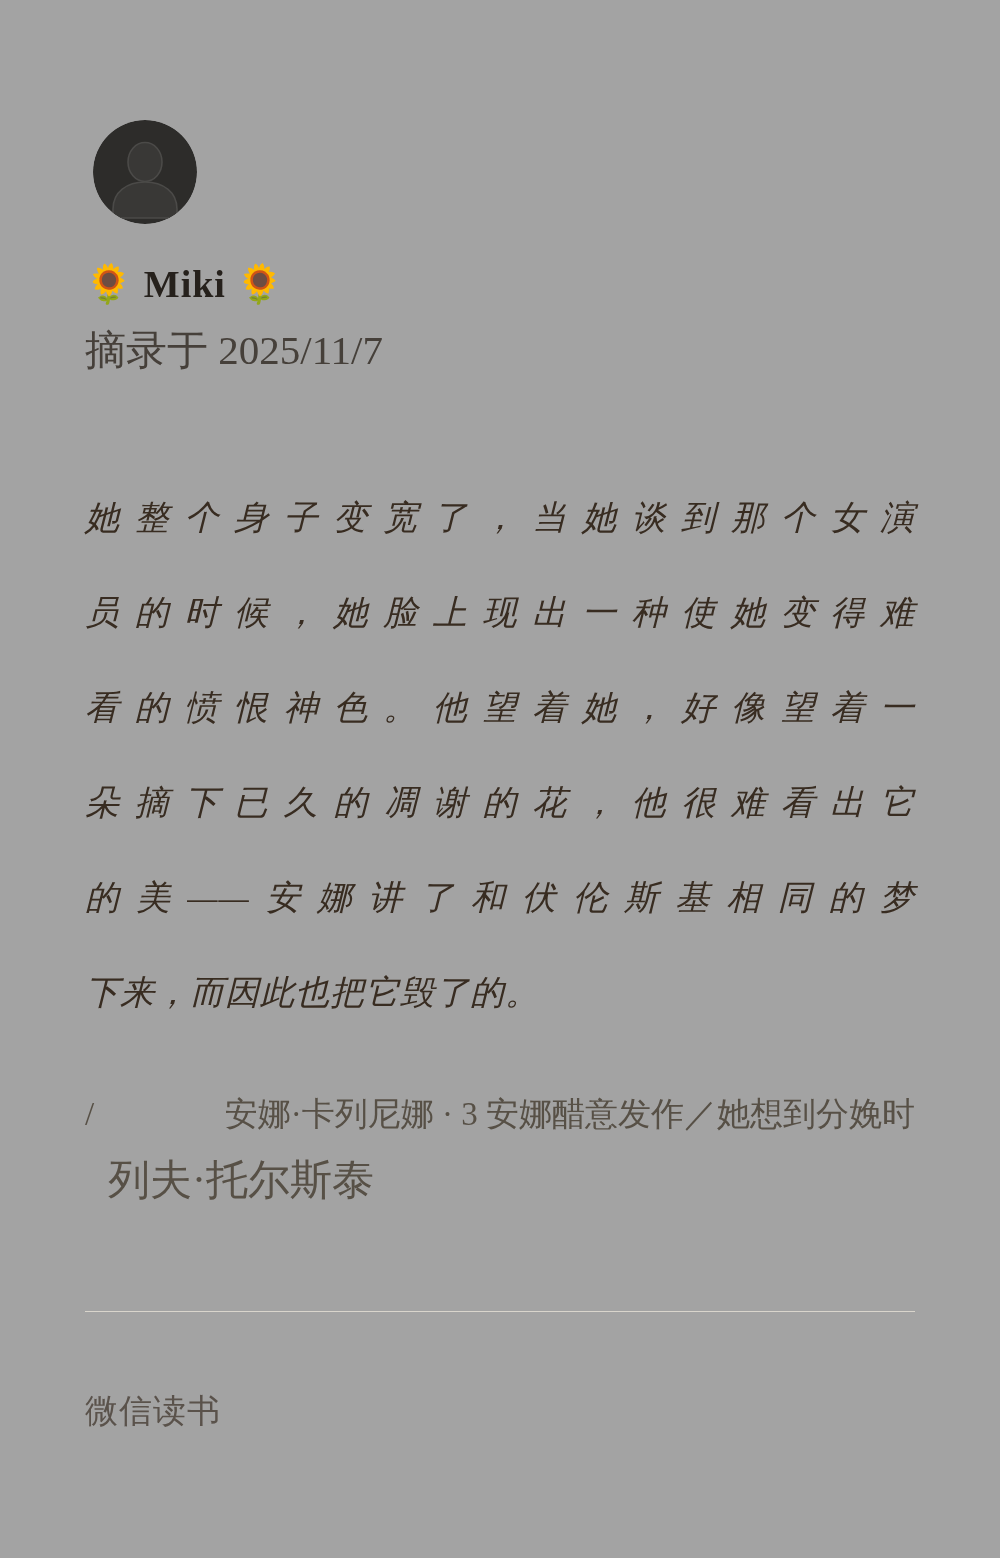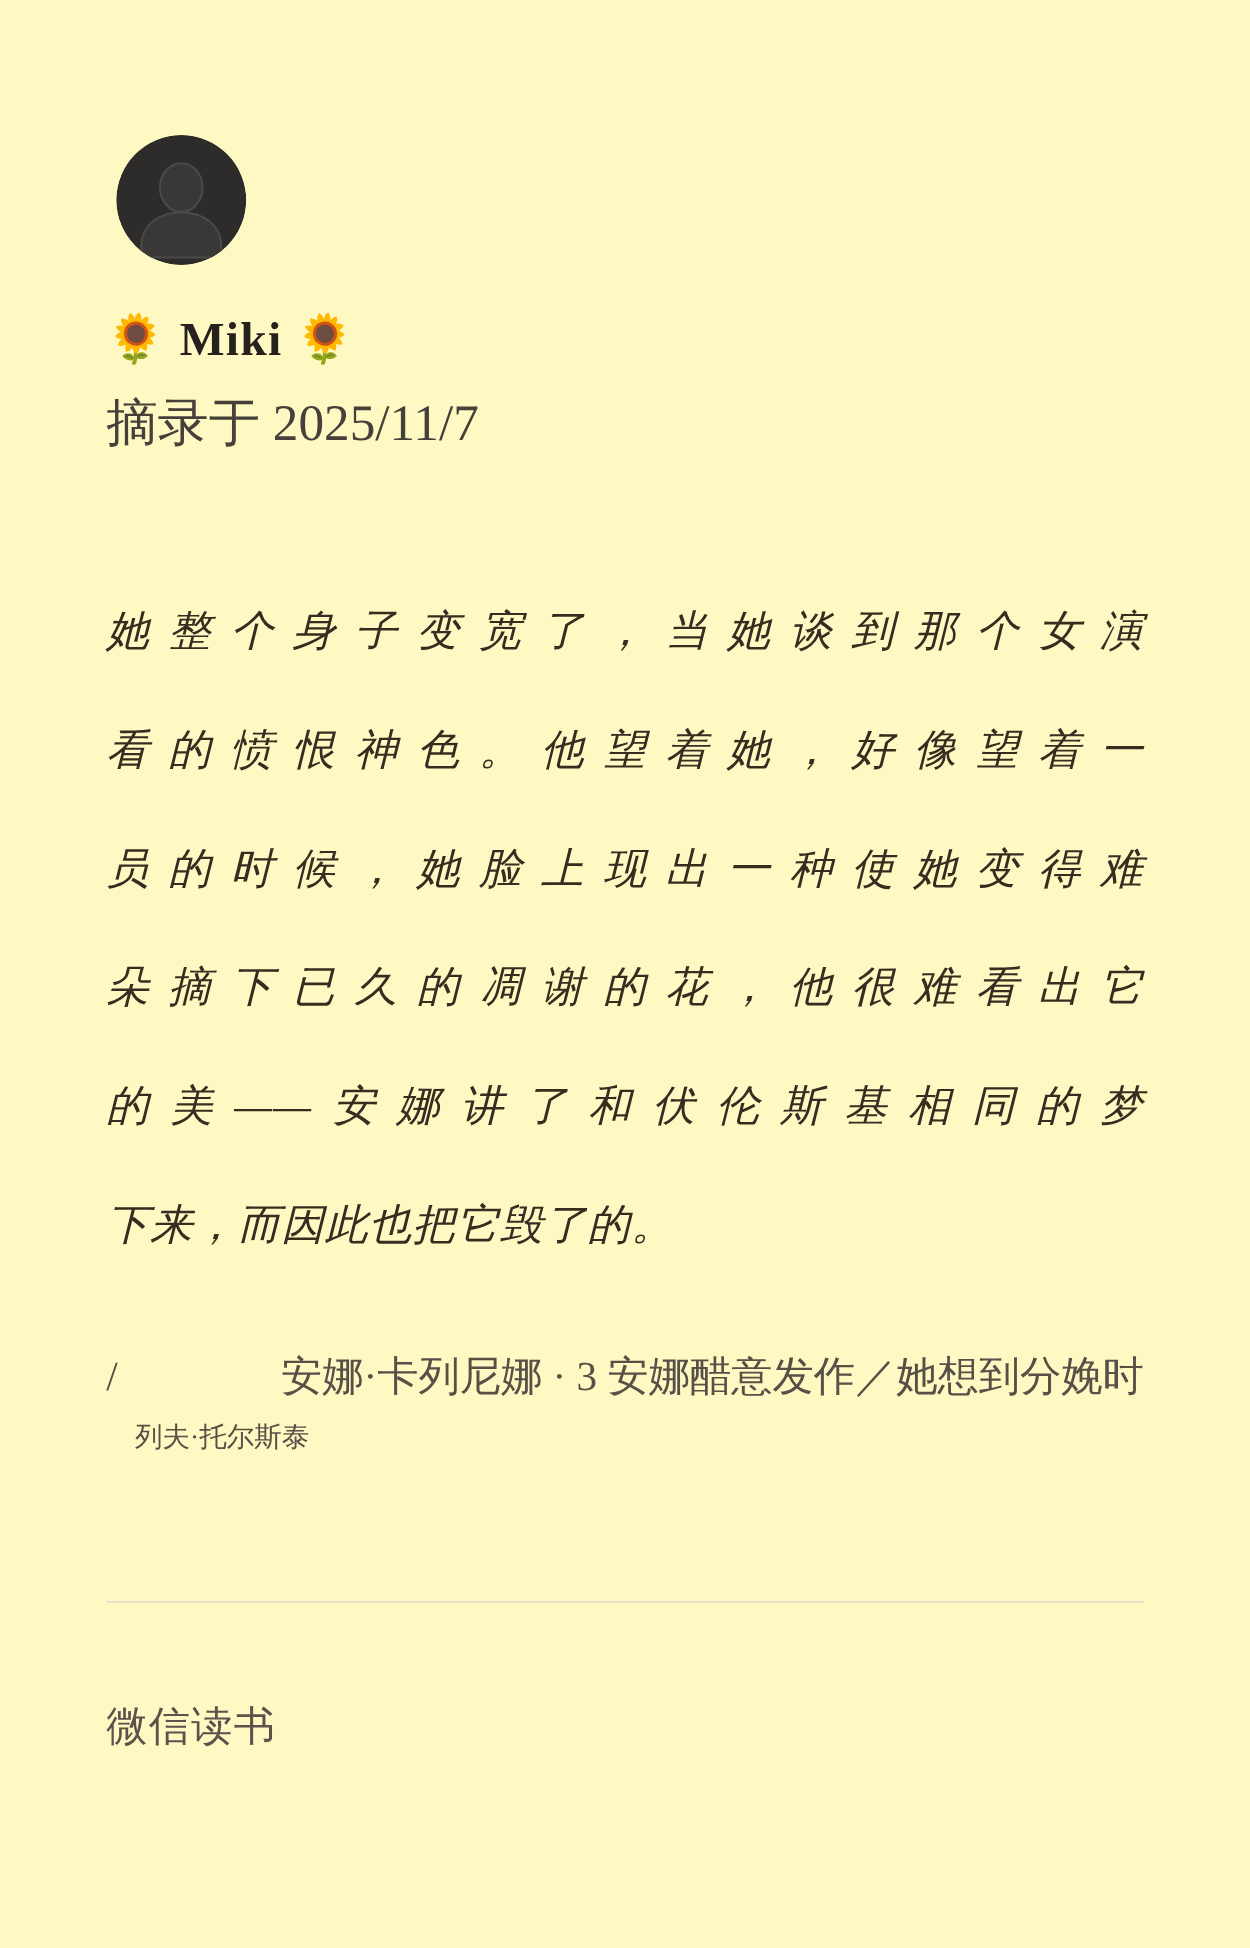--- a/index.html
+++ b/index.html
@@ -7,23 +7,23 @@
     padding: 0;
   }
   body {
     background: #fbf7ef;
     font-family: "Liberation Serif", serif;
   }
   .card {
     position: relative;
     width: 1000px;
     height: 1558px;
-    background: #fef9c3;
+    background: #a3a3a3;
     box-sizing: border-box;
-    padding: 0 85px;
+    padding: 12px 85px;
     overflow: hidden;
   }
   .avatar {
     display: block;
     width: 104px;
     height: 104px;
     margin: 108px 0 0 8px;
     border-radius: 50%;
   }
   .username {
@@ -70,23 +70,24 @@
   .source-marker {
     flex: 0 0 23px;
     width: 23px;
     color: #575046;
   }
   .source-lines {
     flex: 1 1 auto;
     text-align: right;
   }
   .author {
+    margin-top: 18px;
     margin-left: 23px;
     color: #575046;
-    font-size: 22px;
+    font-size: 42px;
     line-height: 48px;
   }
   .divider {
     margin-top: 107px;
     height: 1px;
     background: #d9d5cc;
     border: none;
     width: 100%;
   }
   .footer {
@@ -114,22 +115,22 @@
       <ellipse cx="52" cy="42" rx="17" ry="19.5" fill="#393836" stroke="#4b4a48" stroke-width="1.6"></ellipse>
       <path d="M20 92 v-3 c0 -17 14 -27 32 -27 s32 10 32 27 v3 q0 6 -6 6 h-52 q-6 0 -6 -6 z" fill="#393836" stroke="#4b4a48" stroke-width="1.6"></path>
     </g>
   </svg>
 
   <div class="username">🌻 Miki 🌻</div>
   <div class="date-line">摘录于 2025/11/7</div>
 
   <div class="quote">
     <div class="quote-line">她整个身子变宽了，当她谈到那个女演</div>
+    <div class="quote-line">员的时候，她脸上现出一种使她变得难</div>
     <div class="quote-line">看的愤恨神色。他望着她，好像望着一</div>
-    <div class="quote-line">员的时候，她脸上现出一种使她变得难</div>
     <div class="quote-line">朵摘下已久的凋谢的花，他很难看出它</div>
     <div class="quote-line">的美——安娜讲了和伏伦斯基相同的梦</div>
     <div class="quote-line last">下来，而因此也把它毁了的。</div>
   </div>
 
   <div class="source">
     <div class="source-marker">/</div>
     <div class="source-lines">
       <div>安娜·卡列尼娜 · 3 安娜醋意发作／她想到分娩时</div>
     </div>

